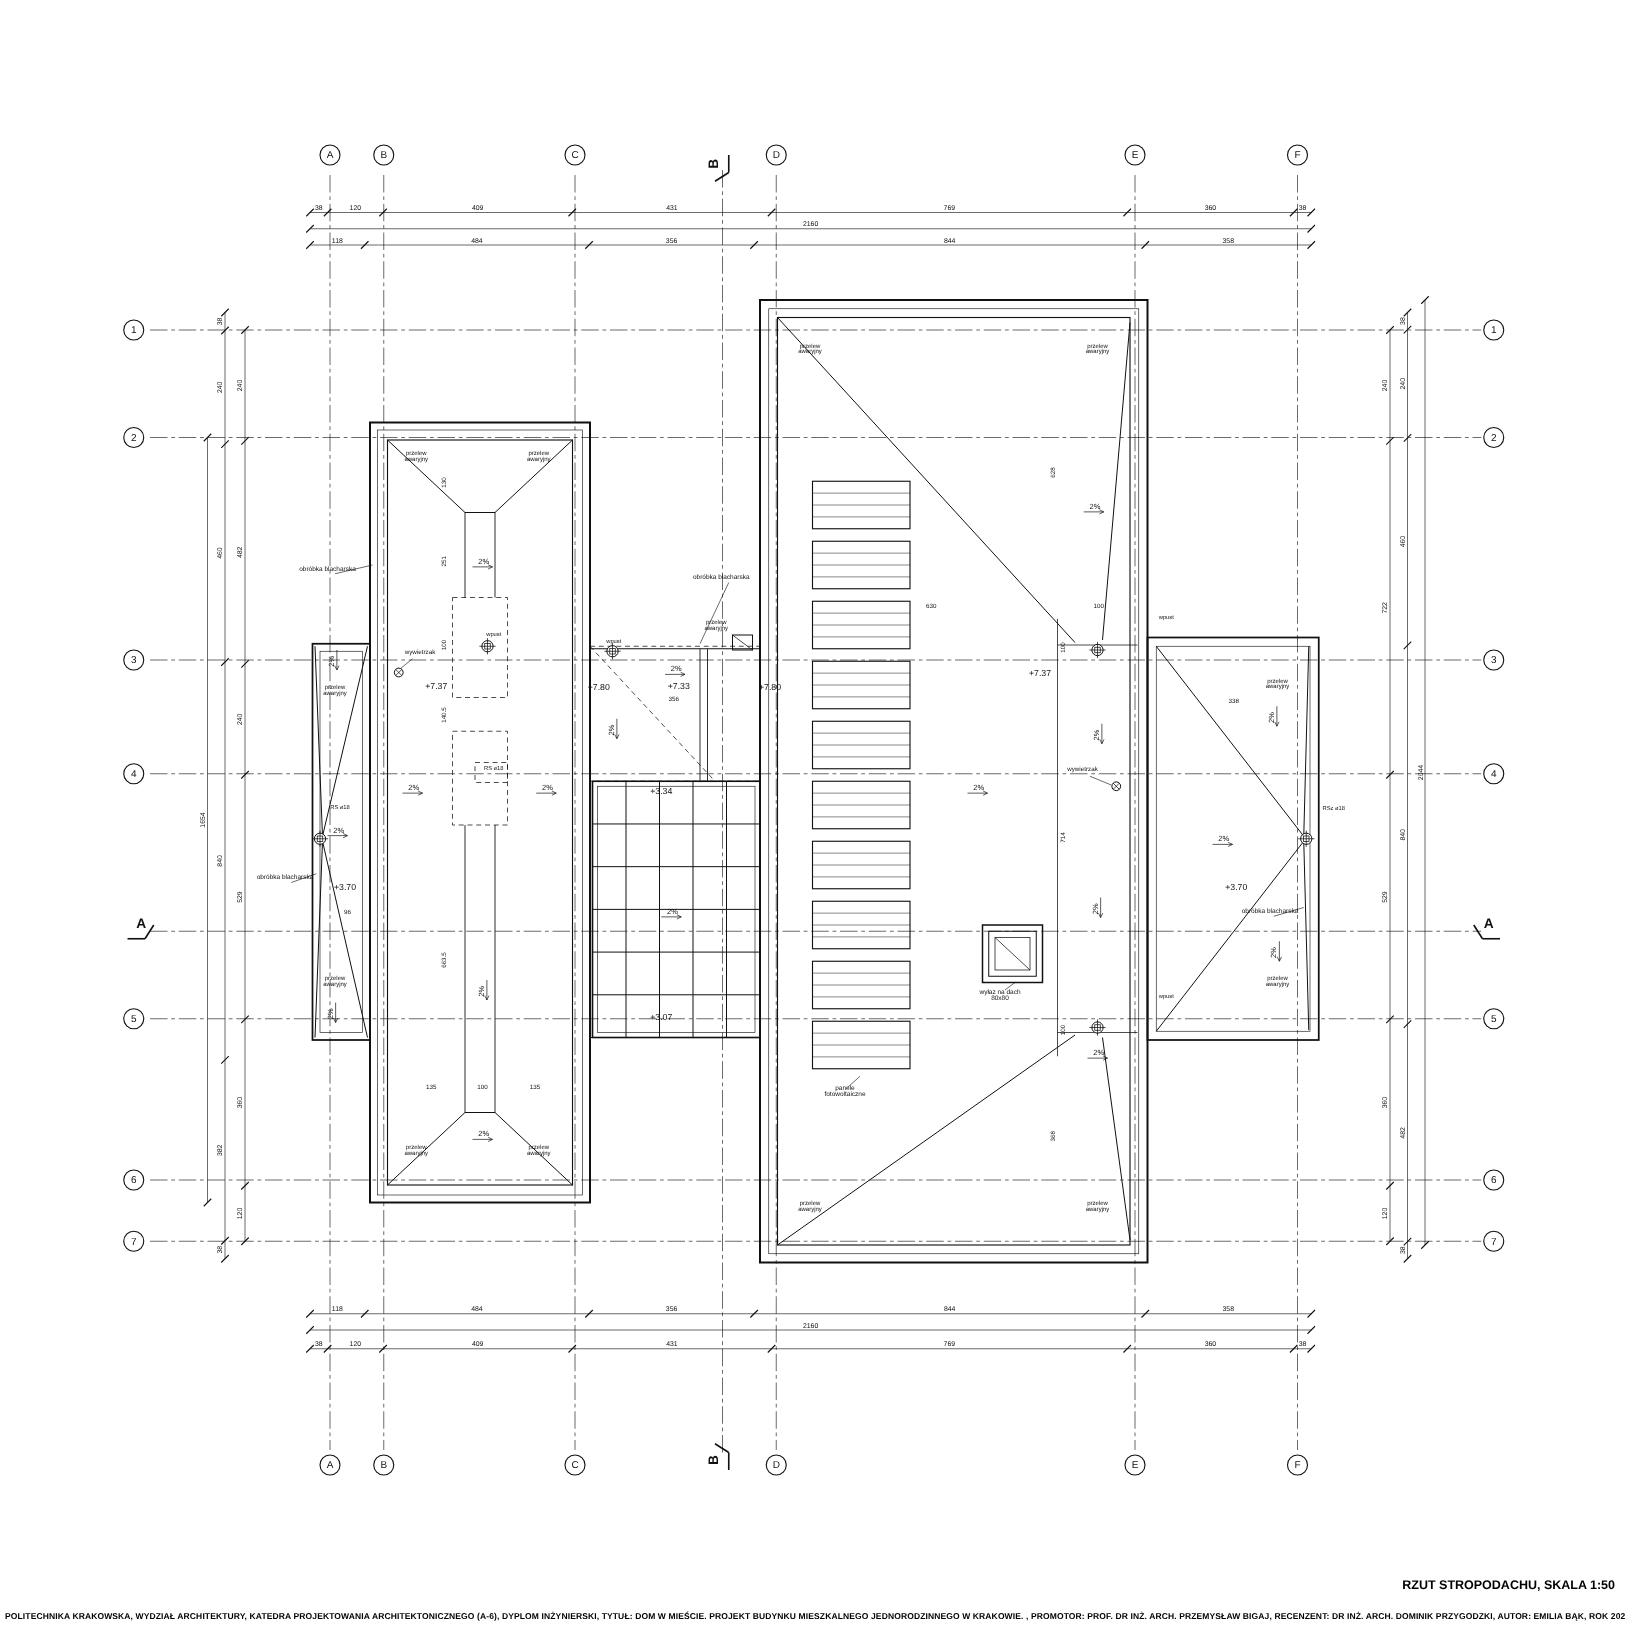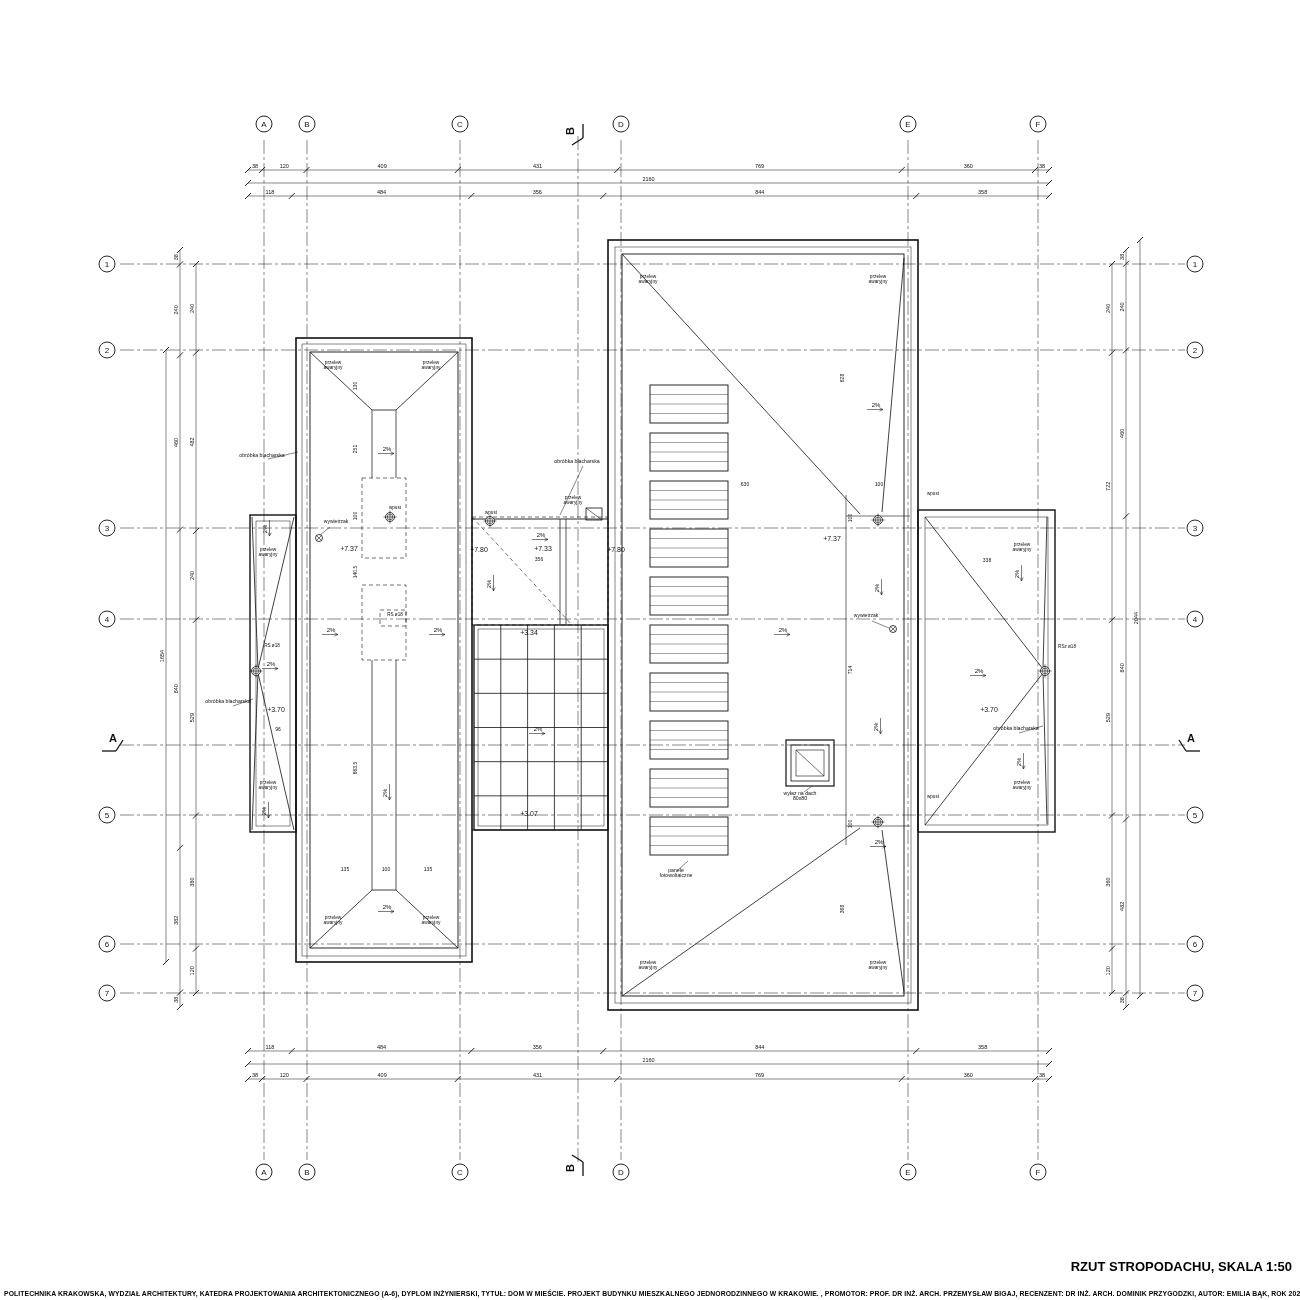--- a/index.html
+++ b/index.html
@@ -1,21 +1,21 @@
 <!DOCTYPE html>
 <html><head>
 <meta charset="utf-8">
 <style>
   html,body{margin:0;padding:0;background:#ffffff;}
   .stage{position:relative;width:1300px;height:1300px;background:#ffffff;overflow:hidden;
          font-family:"Liberation Sans",sans-serif;color:#000;}
   .stage svg{position:absolute;left:0;top:0;font-family:"Liberation Sans",sans-serif;}
   .footer{position:absolute;left:4px;right:4px;bottom:3px;font-size:6.8px;font-weight:bold;
           white-space:nowrap;letter-spacing:0.1px;}
-  .drawing-title{position:absolute;right:8px;bottom:26px;font-size:13px;font-weight:bold;text-align:center;}
+  .drawing-title{position:absolute;right:8px;bottom:26px;font-size:10px;font-weight:bold;text-align:center;}
 </style>
 </head>
 <body>
 
 <div class="stage">
   <svg id="plan" width="1300" height="1300" viewBox="0 0 1300 1300">
       <g>
         <line x1="264" y1="140" x2="264" y2="1160" stroke="#111111" stroke-width="0.5" stroke-dasharray="14,3,3,3"></line>
         <circle cx="264" cy="124" r="8" fill="#fff" stroke="#111111" stroke-width="0.9"></circle>
         <text x="264" y="126.8" font-size="8" text-anchor="middle" fill="#111111"><tspan x="264">A</tspan></text>

